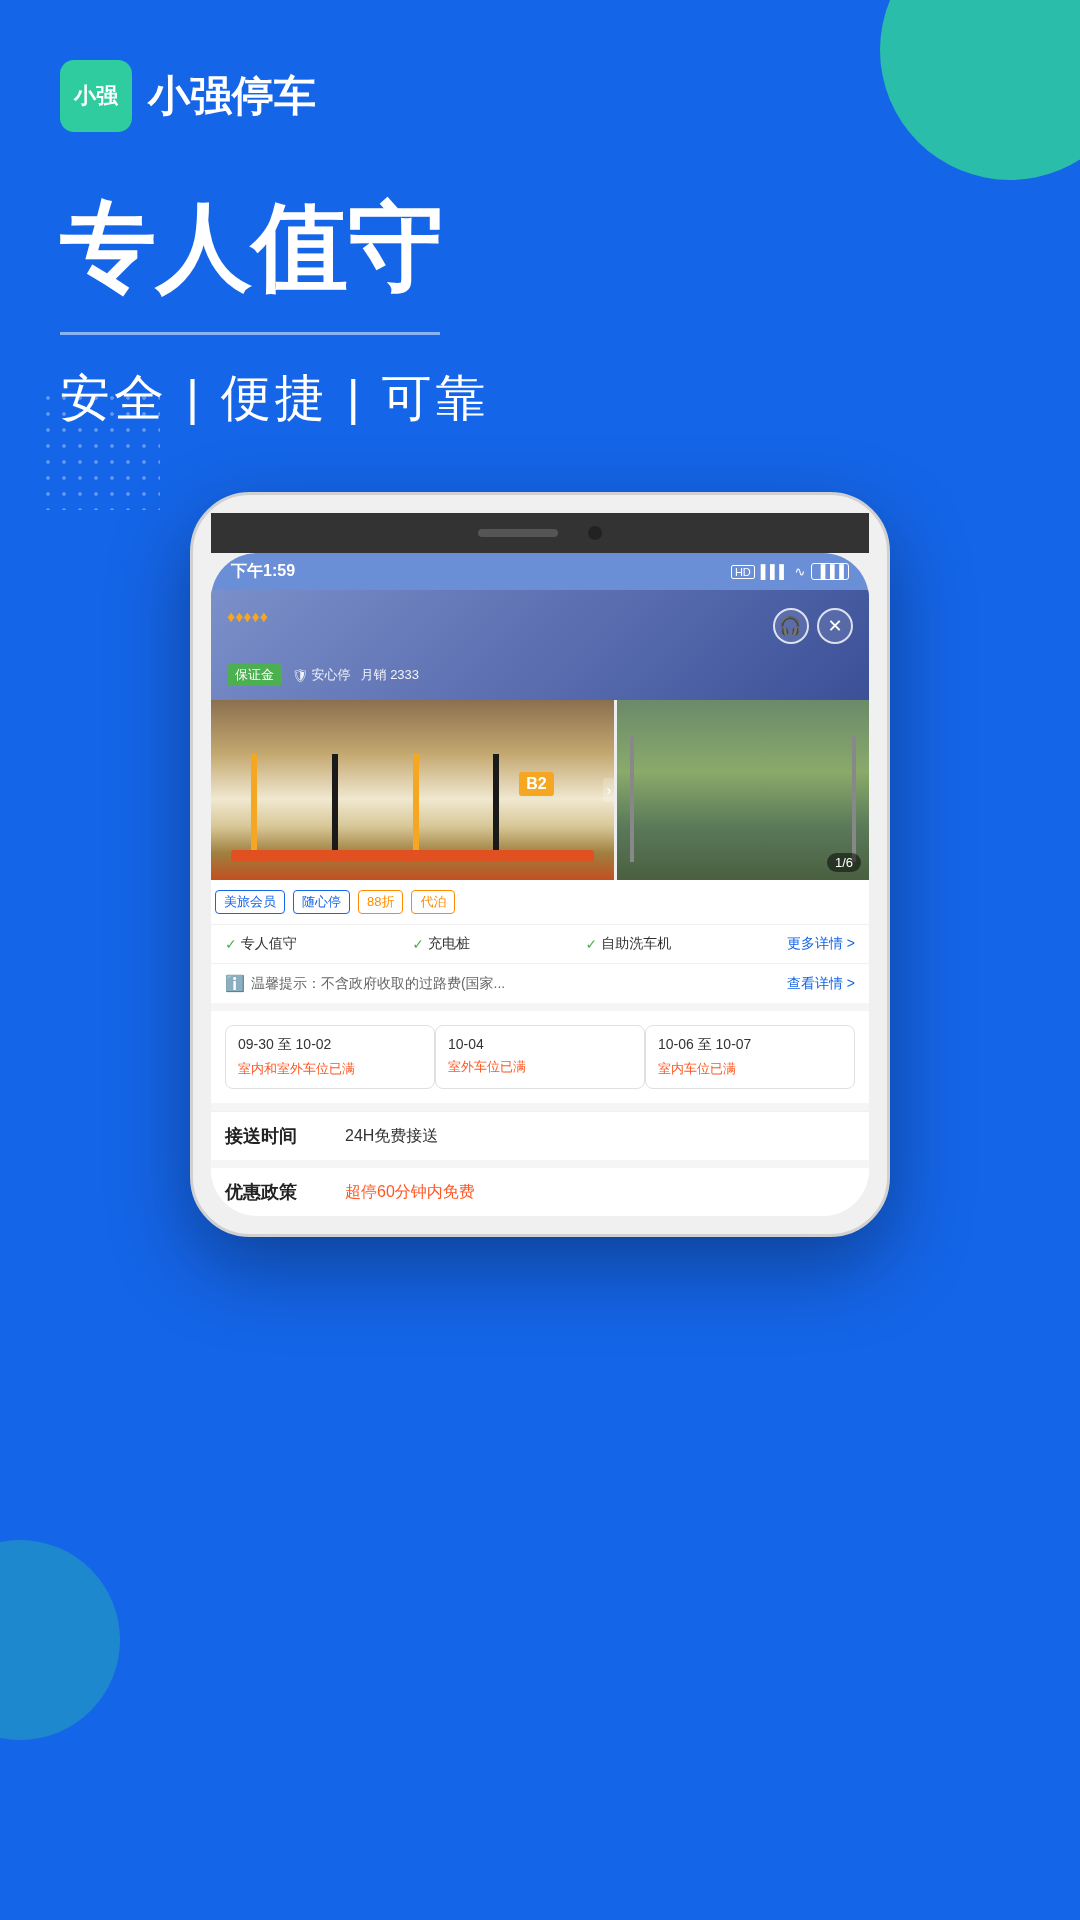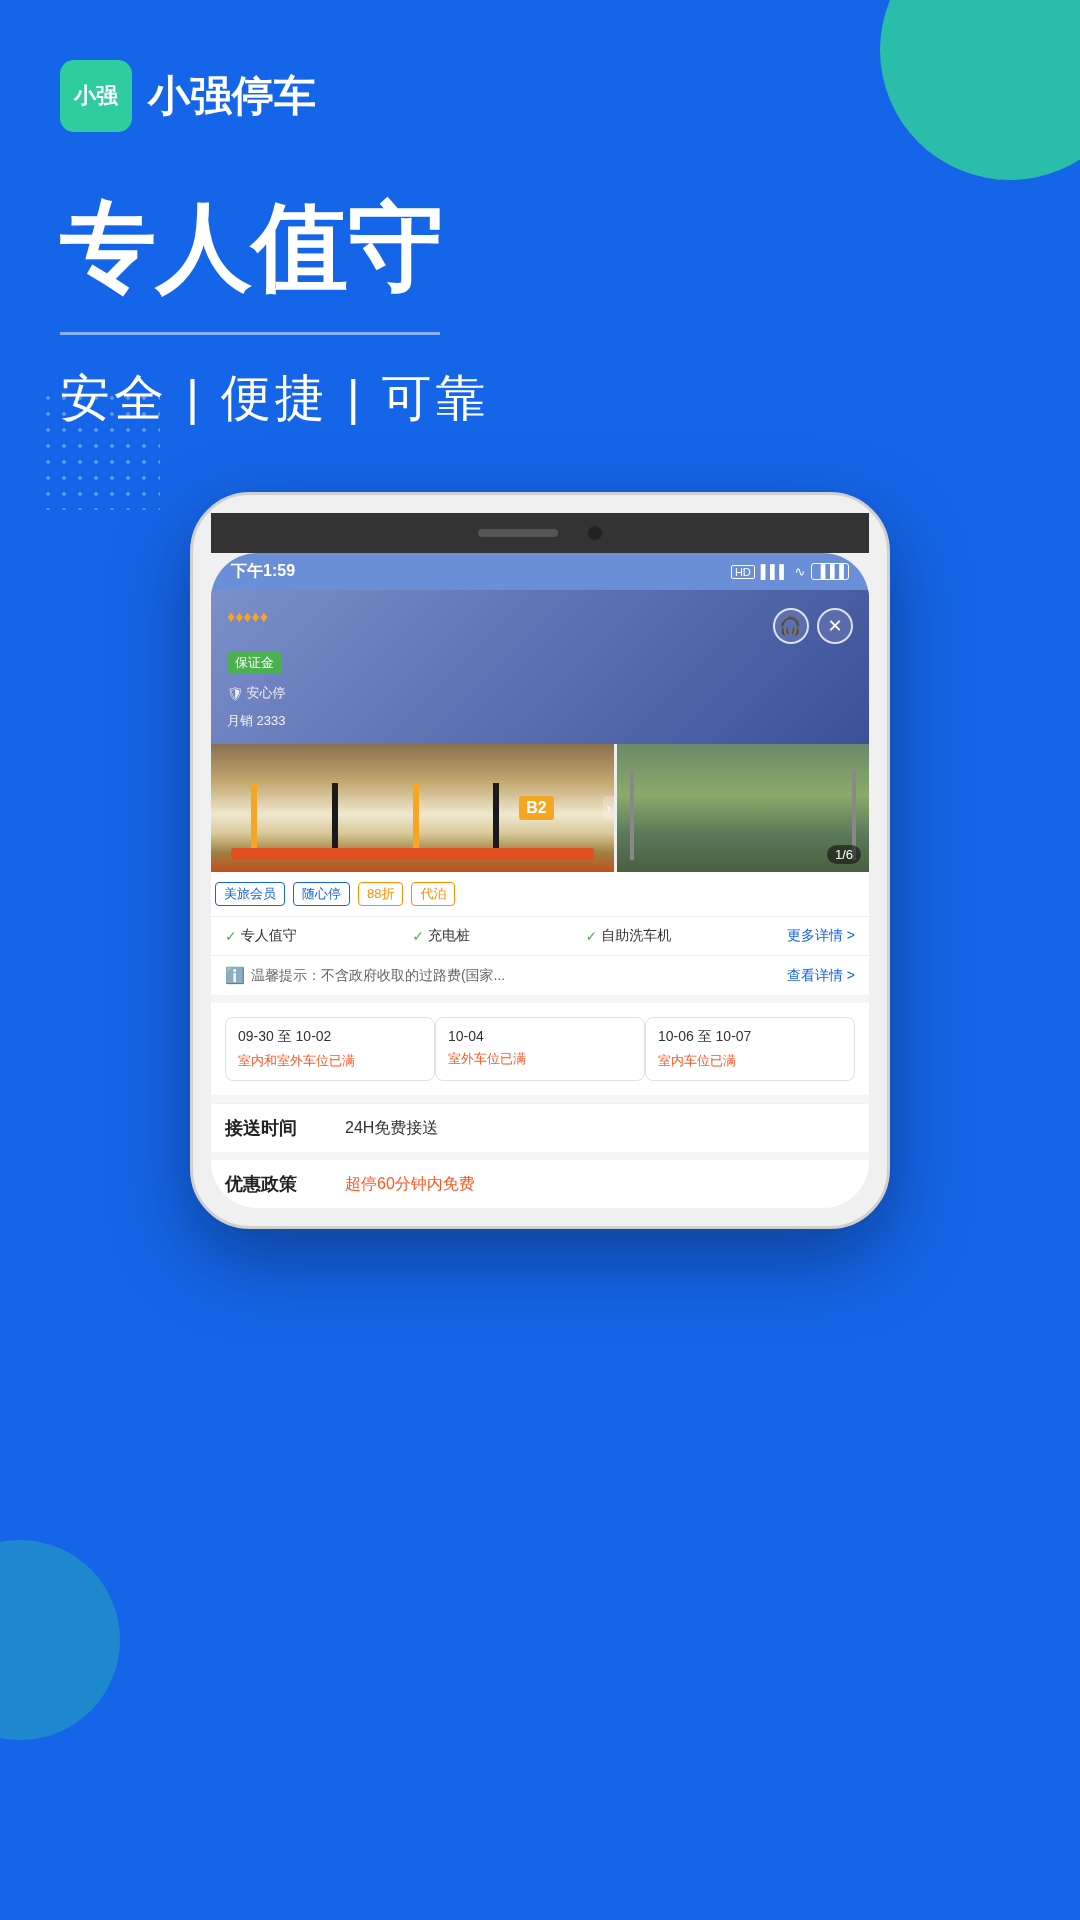--- a/index.html
+++ b/index.html
@@ -193,23 +193,22 @@
       display: flex;
       align-items: center;
       justify-content: center;
       color: white;
       font-size: 18px;
       background: rgba(255,255,255,0.1);
     }
     .detail-badges-row {
       display: flex;
       gap: 10px;
-      align-items: flex-start;
-      margin-top: 8px;
-      flex-direction: column;
+      align-items: center;
+      margin-top: 20px;
     }
     .badge-guarantee {
       background: #4CAF50;
       color: white;
       font-size: 13px;
       padding: 2px 8px;
       border-radius: 4px;
     }
     .badge-safe {
       color: rgba(255,255,255,0.9);
@@ -219,21 +218,21 @@
       gap: 3px;
     }
     .badge-monthly {
       color: rgba(255,255,255,0.9);
       font-size: 13px;
     }
 
     
     .photo-gallery {
       display: flex;
-      height: 128px;
+      height: 180px;
       gap: 3px;
       background: #eee;
     }
     .photo-main {
       flex: 1.6;
       background: linear-gradient(135deg, #8B7355 0%, #C4A882 30%, #F0E0C0 50%, #E8D5A8 70%, #B8A070 100%);
       position: relative;
       overflow: hidden;
     }
     .photo-secondary {

